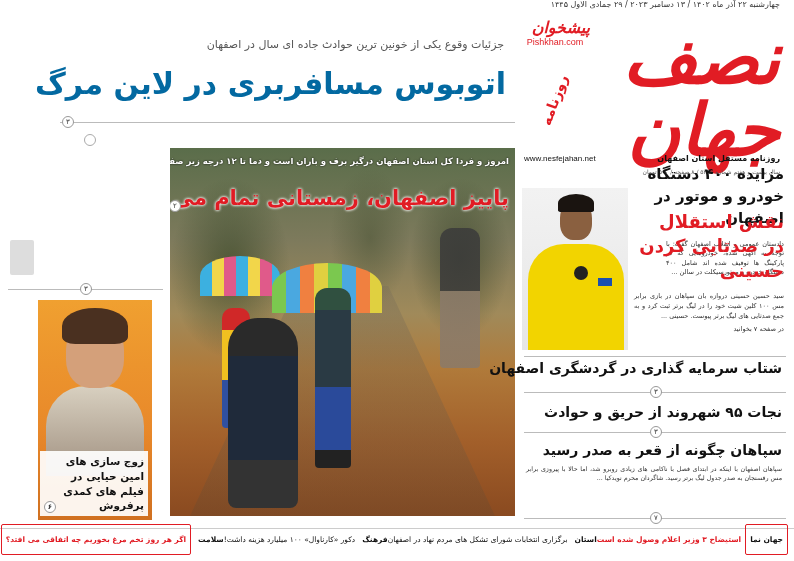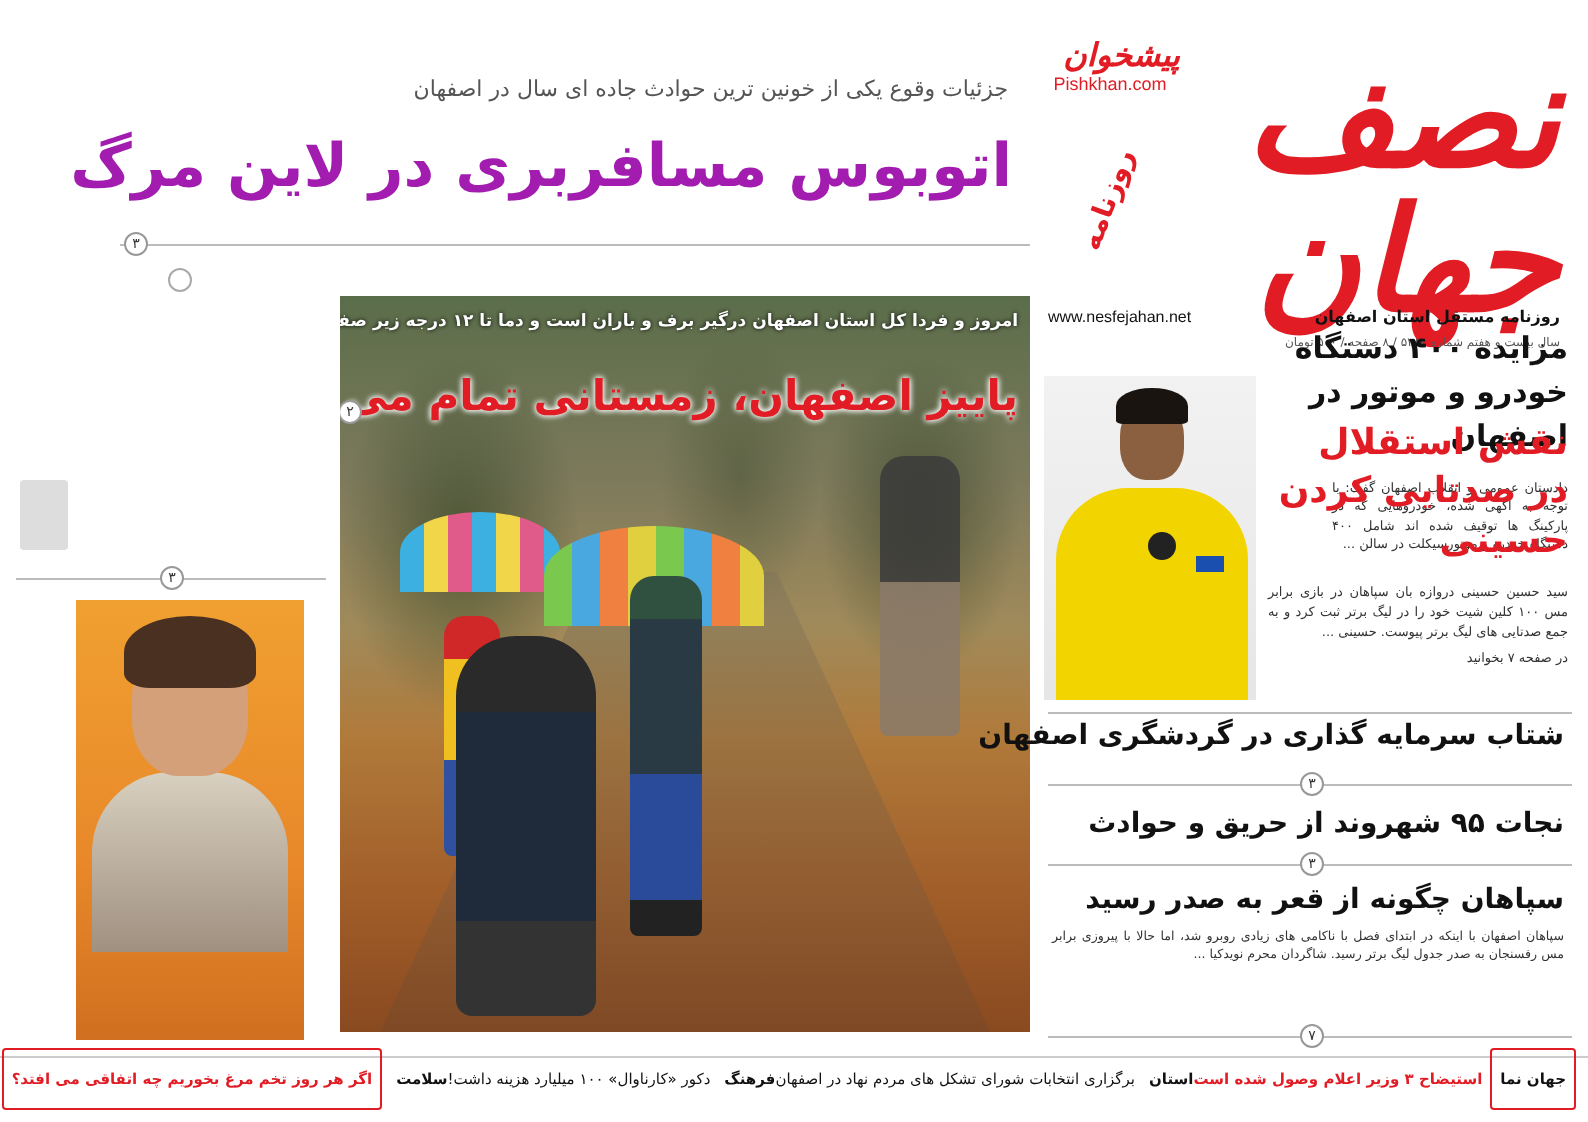--- a/index.html
+++ b/index.html
@@ -16,21 +16,21 @@
   .dateline { position: absolute; right: 14px; top: 0; font-size: 8px; color: #333; }
   .pishkhan { position: absolute; left: 0; top: 18px; text-align: center; width: 70px; }
   .pishkhan .fa { color: #e11c24; font-size: 16px; font-weight: bold; font-style: italic; font-family: "DejaVu Serif", serif; margin-left: 22px; }
   .pishkhan .en { color: #e11c24; font-size: 9px; direction: ltr; font-family: "Liberation Sans", sans-serif; }
   .subtitle { position: absolute; right: 14px; top: 154px; font-size: 8px; font-weight: bold; }
   .website { position: absolute; left: 4px; top: 154px; font-size: 8px; font-weight: normal; direction: ltr; font-family: "Liberation Sans", sans-serif; }
   .issue-line { position: absolute; right: 14px; top: 168px; font-size: 6px; color: #555; }
 
   
   .kicker { position: absolute; right: 290px; top: 38px; font-size: 11px; color: #555; white-space: nowrap; }
-  .main-headline { position: absolute; right: 288px; top: 66px; font-size: 30px; font-weight: bold; color: #a21caf; white-space: nowrap; letter-spacing: -0.5px; }
+  .main-headline { position: absolute; right: 288px; top: 66px; font-size: 30px; font-weight: bold; color: #0369a1; white-space: nowrap; letter-spacing: -0.5px; }
   .pg-badge { display: inline-block; width: 12px; height: 12px; border-radius: 50%; background: #fff; border: 1px solid #999; font-size: 7px; line-height: 10px; text-align: center; color: #333; direction: ltr; }
   .hr-gray { position: absolute; height: 1px; background: #bbb; }
 
   
   .photo { position: absolute; left: 170px; top: 148px; width: 345px; height: 368px; overflow: hidden;
     background: linear-gradient(180deg, #5a6d4a 0%, #7d7a5c 25%, #a08a5a 45%, #b07a3a 60%, #a25f2a 80%, #8a4a20 100%); }
   .photo .trees { position: absolute; inset: 0; background:
       radial-gradient(ellipse 60px 90px at 60px 120px, rgba(40,60,30,0.6), transparent),
       radial-gradient(ellipse 50px 80px at 290px 110px, rgba(40,55,30,0.55), transparent),
       radial-gradient(ellipse 40px 70px at 200px 90px, rgba(70,80,50,0.5), transparent); }
@@ -75,20 +75,21 @@
   .footer-tag { font-weight: bold; font-size: 7.5px; color: #111; padding-left: 3px; }
   .footer-text { color: #e11c24; font-weight: bold; }
   .footer-text.dark { color: #111; font-weight: normal; }
   .footer-sep { width: 1px; height: 12px; background: #ccc; }
   .footer-box { border: 1px solid #e11c24; padding: 10px 4px; border-radius: 2px; }
 </style>
 </head>
 <body>
 
 <div class="masthead">
+  <div class="dateline">چهارشنبه ۲۲ آذر ماه ۱۴۰۲ / ۱۳ دسامبر ۲۰۲۳ / ۲۹ جمادی الاول ۱۴۴۵</div>
   <div class="pishkhan">
     <div class="fa">پیشخوان</div>
     <div class="en">Pishkhan.com</div>
   </div>
   <div class="logo">
     <div class="logo-text">نصف جهان</div>
     <div class="logo-small">روزنامه</div>
   </div>
   <div class="subtitle">روزنامه مستقل استان اصفهان</div>
   <div class="website">www.nesfejahan.net</div>
@@ -118,20 +119,24 @@
 <div class="left-headline">مزایده ۴۰۰ دستگاه خودرو و موتور در اصفهان</div>
 <div class="lead-icon"></div>
 <div class="left-body">دادستان عمومی و انقلاب اصفهان گفت: با توجه به آگهی شده، خودروهایی که در پارکینگ ها توقیف شده اند شامل ۴۰۰ دستگاه خودرو و موتورسیکلت در سالن ... </div>
 <div class="hr-gray" style="left:8px; top:289px; width:155px;"></div>
 <span class="pg-badge abs" style="left:80px; top:283px;">۳</span>
 
 <div class="left-photo">
   <div class="body"></div>
   <div class="face"></div>
   <div class="hair"></div>
+  <div class="caption">
+    <span>زوج سازی های امین حیایی در فیلم های کمدی پرفروش</span>
+    <span class="pg-badge">۶</span>
+  </div>
 </div>
 
 <div class="right-photo">
   <div class="jersey">
     <div class="logo-dot"></div>
     <div class="arm"></div>
   </div>
   <div class="head"></div>
   <div class="hair"></div>
 </div>

